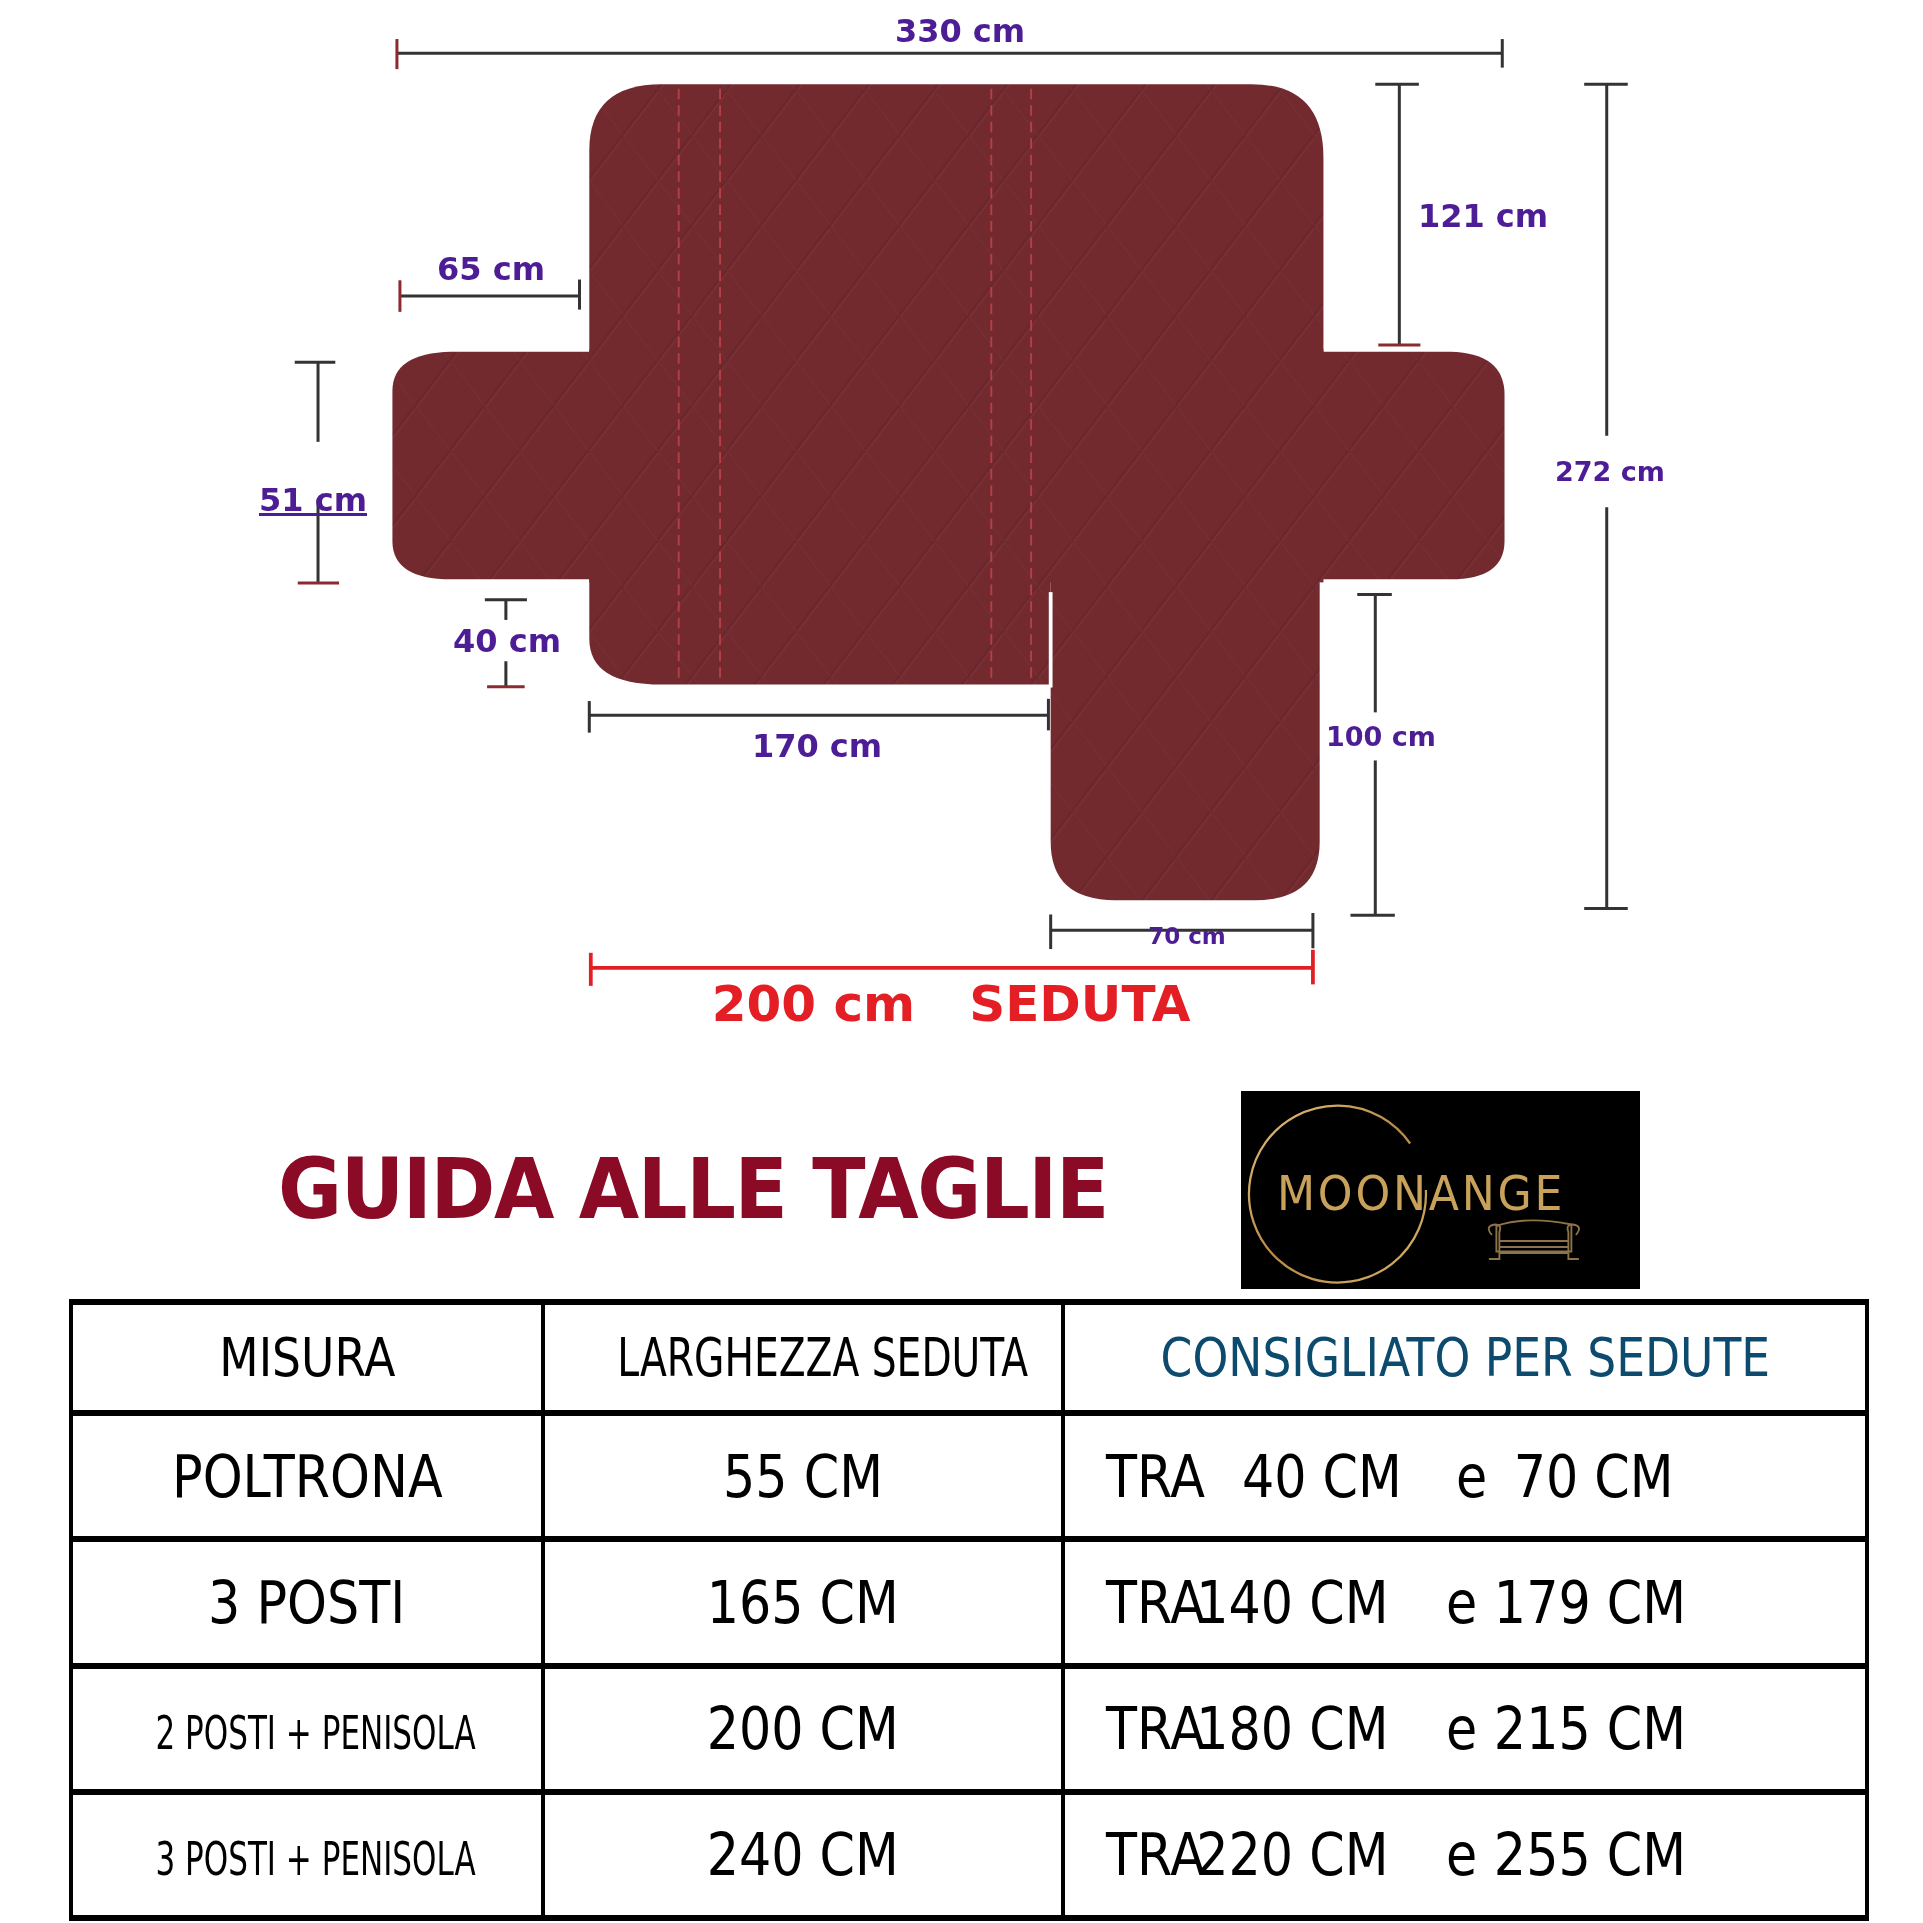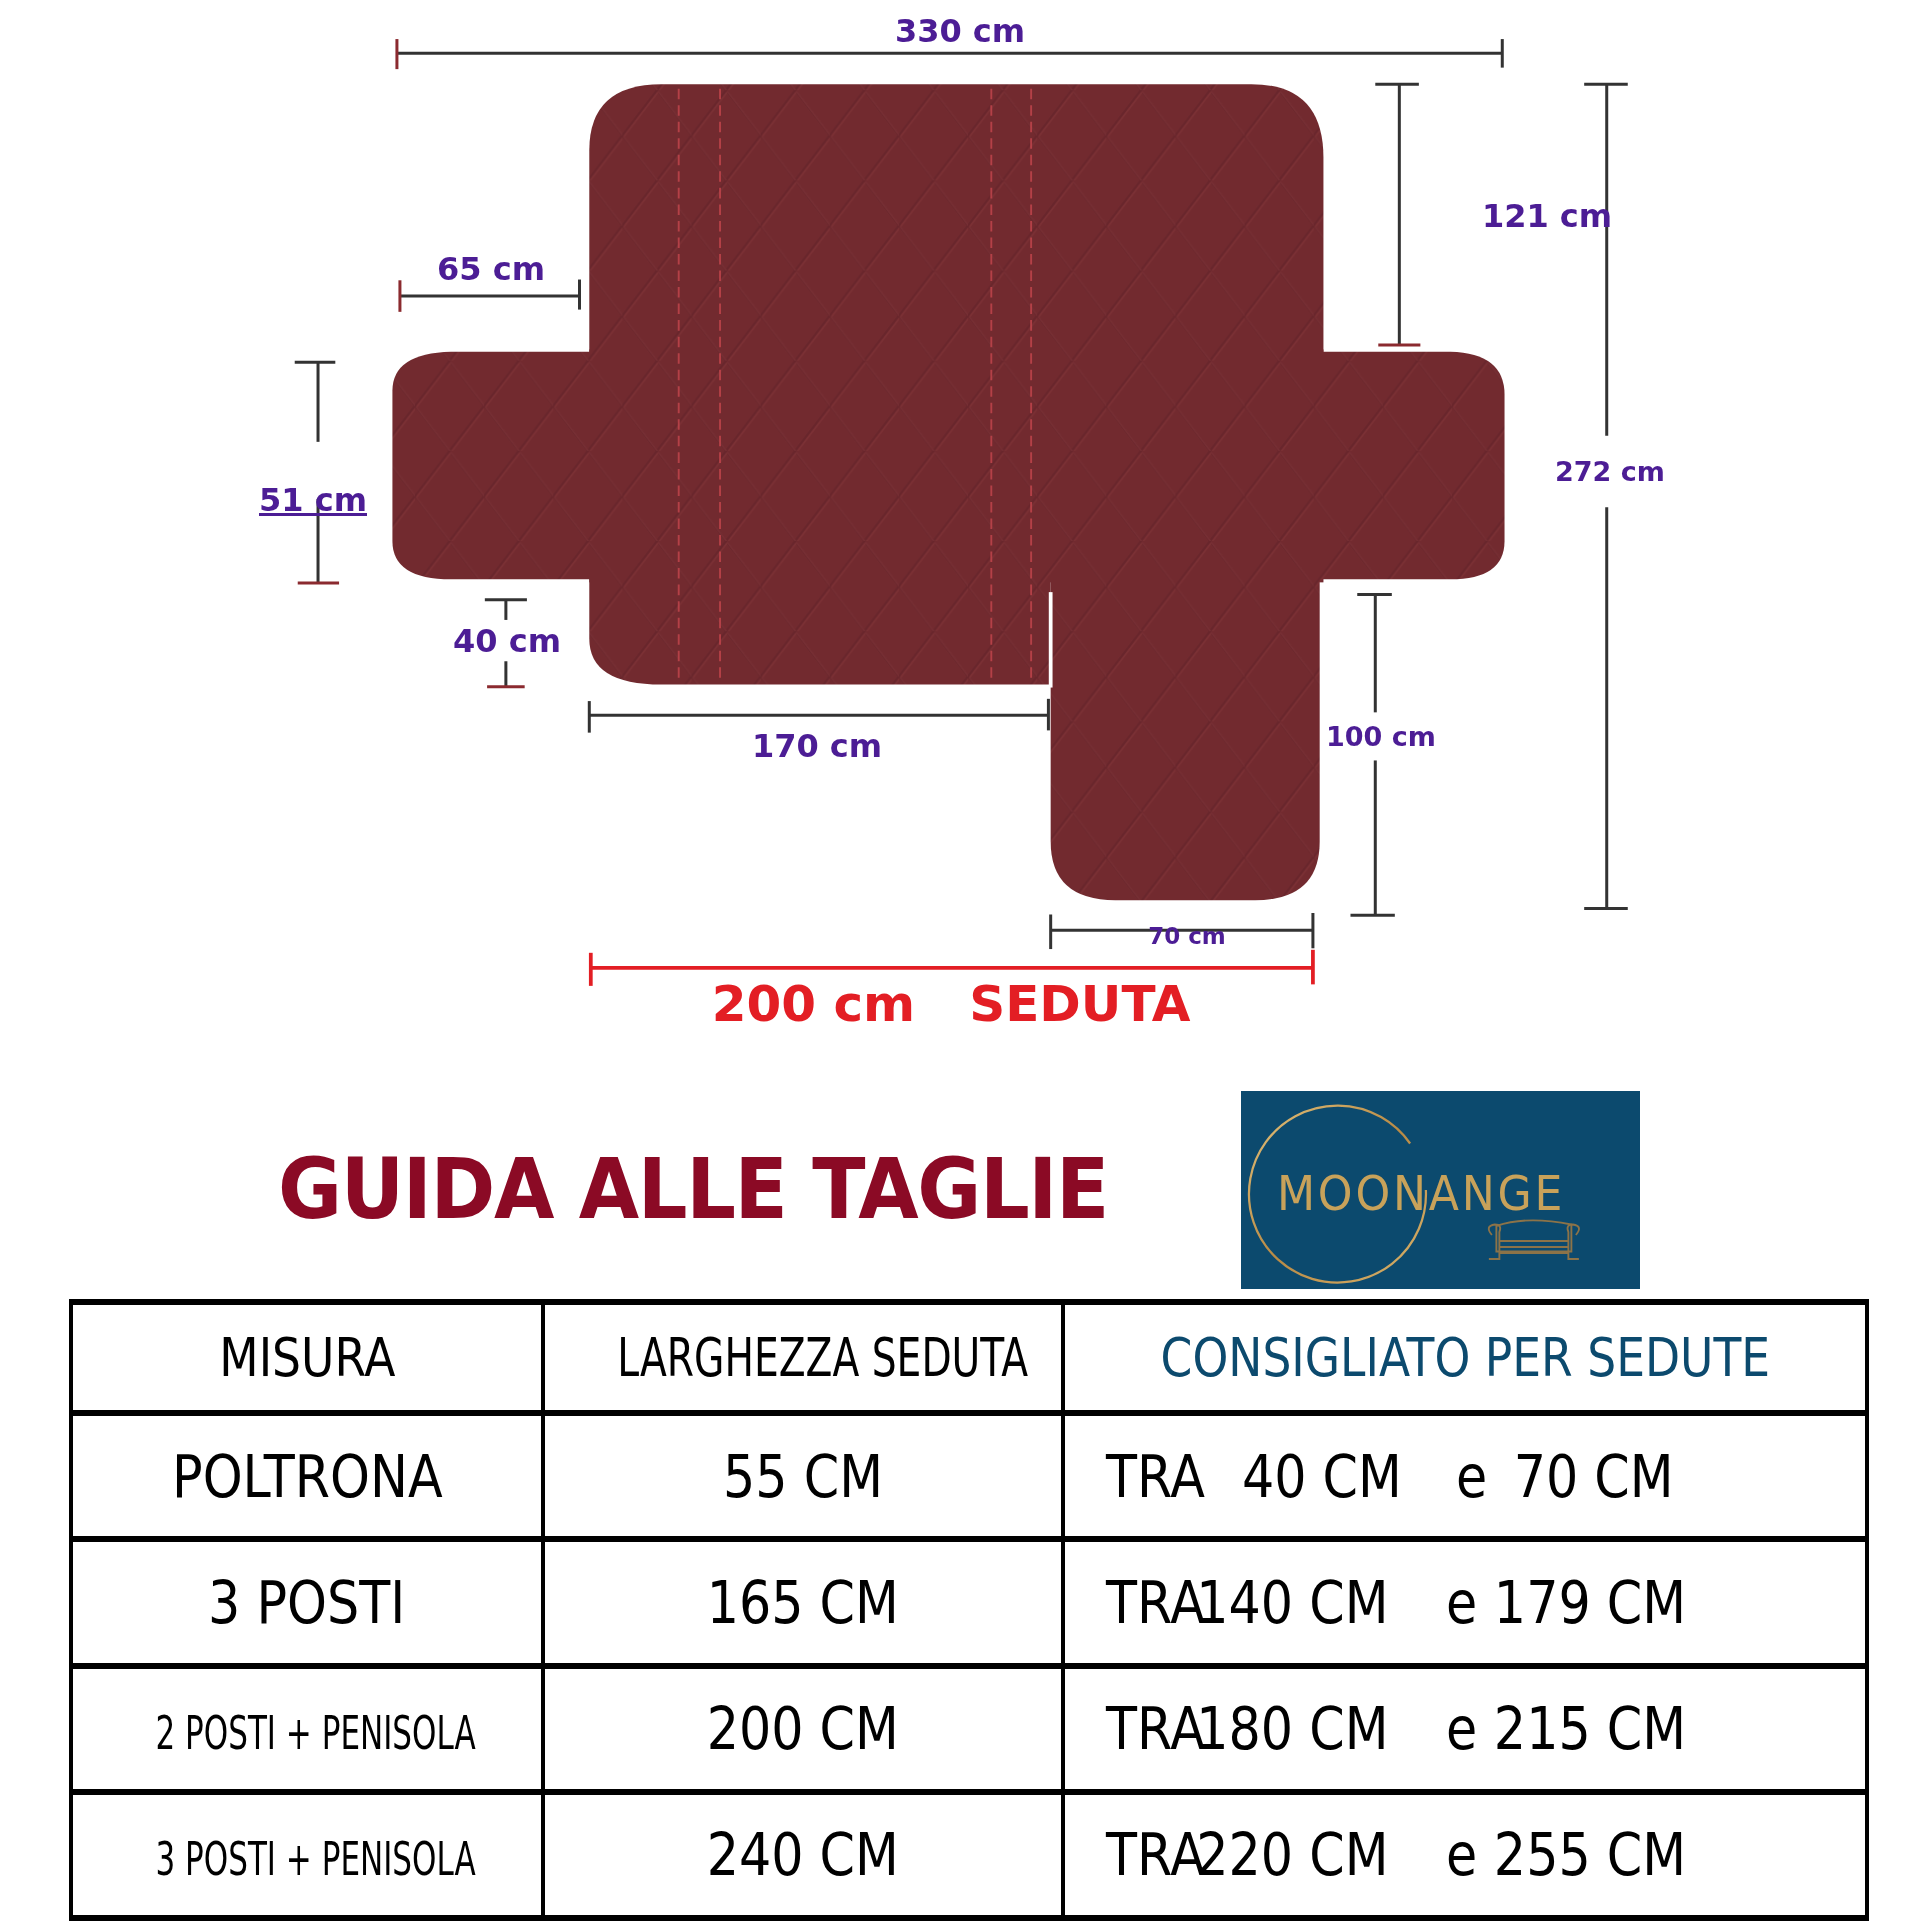--- a/index.html
+++ b/index.html
@@ -11,21 +11,21 @@
   .dim-label.big { font-size: 32px; }
   .dim-label.mid { font-size: 27px; }
   .dim-label.small { font-size: 23px; }
   .seduta { position: absolute; left: 951px; top: 1004px; transform: translate(-50%, -50%);
             font-family: "DejaVu Sans", sans-serif; font-weight: bold; font-size: 50px;
             white-space: nowrap; display: flex; gap: 54px; }
   .title { position: absolute; left: 278px; top: 1144px; height: 90px;
            font-family: "DejaVu Sans", sans-serif; font-weight: bold; font-size: 84px;
            letter-spacing: -1.5px; line-height: 90px; white-space: nowrap; transform: scaleX(0.93);
            transform-origin: left center; }
-  .logo { position: absolute; left: 1241px; top: 1091px; width: 399px; height: 198px; background: #0c4a6e; overflow: hidden; }
+  .logo { position: absolute; left: 1241px; top: 1091px; width: 399px; height: 198px; background: #000000; overflow: hidden; }
   .logo svg { position: absolute; left: 0; top: 0; }
   .logo-text { position: absolute; left: 36px; top: 74px; font-family: "DejaVu Sans", sans-serif;
                font-size: 48px; font-weight: normal; letter-spacing: 3px; white-space: nowrap;
                transform: scaleX(0.92); transform-origin: left center; }
 
   .size-table { position: absolute; left: 69px; top: 1299px; width: 1796px; height: 622px;
                 border-collapse: collapse; table-layout: fixed; }
   .size-table td, .size-table th { border: 4.5px solid #000; border-top-width: 6.8px; border-bottom-width: 6.8px;
                 text-align: center; vertical-align: middle; padding: 0; overflow: hidden; white-space: nowrap;
                 font-family: "DejaVu Sans", sans-serif; font-weight: normal; color: #000; }
@@ -136,21 +136,21 @@
 
     <g stroke="#E31E24" stroke-width="5">
       <line x1="786" y1="1288" x2="1747" y2="1288"></line>
       <line x1="786" y1="1268" x2="786" y2="1312"></line>
       <line x1="1747" y1="1264" x2="1747" y2="1310"></line>
     </g>
   </g>
 </svg>
 
 <div class="dim-label big" style="left:960px; top:31px;">330 cm</div>
-<div class="dim-label big" style="left:1547px; top:216px;">121 cm</div>
+<div class="dim-label big" style="left:1483px; top:216px;">121 cm</div>
 <div class="dim-label mid" style="left:1610px; top:471px;">272 cm</div>
 <div class="dim-label big" style="left:491px; top:269px;">65 cm</div>
 <div class="dim-label big" style="left:313px; top:500px;text-decoration:underline;">51 cm</div>
 <div class="dim-label big" style="left:507px; top:641px;">40 cm</div>
 <div class="dim-label big" style="left:817px; top:746px;">170 cm</div>
 <div class="dim-label mid" style="left:1381px; top:736px;">100 cm</div>
 <div class="dim-label small" style="left:1187px; top:936px;">70 cm</div>
 
 <div class="seduta" style="color:#E31E24;">
   <span>200 cm</span>

